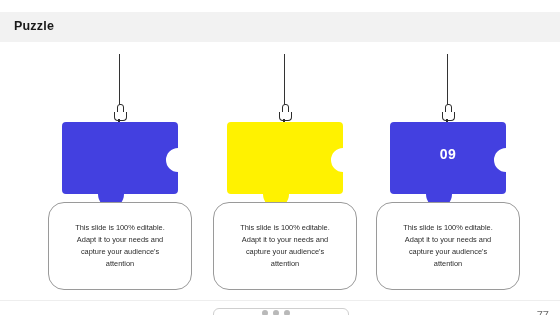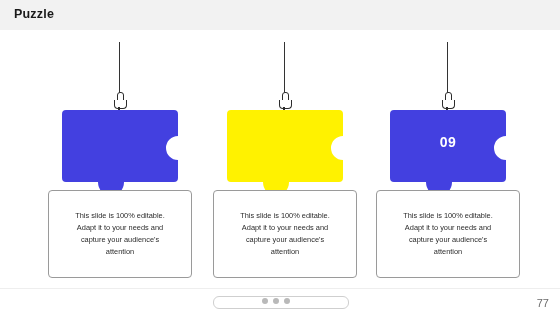--- a/index.html
+++ b/index.html
@@ -9,21 +9,21 @@
   }
   body {
     width: 560px;
     height: 315px;
     font-family: "Liberation Sans", sans-serif;
     position: relative;
     overflow: hidden;
   }
   .slide {
     position: absolute;
-    left: 0; top: 0;
+    left: 0; top: 12px;
     width: 560px;
     height: 273px;
     background: #ffffff;
   }
   
   .header-bar {
     position: absolute;
     left: 0; top: 0;
     width: 560px;
     height: 30px;
@@ -191,21 +191,21 @@
   }
 
   
   .card {
     position: absolute;
     left: 8px;
     top: 148px;
     width: 144px;
     height: 88px;
     border: 1px solid #9a9a9a;
-    border-radius: 4px;
+    border-radius: 16px;
     background: #ffffff;
     box-sizing: border-box;
     display: flex;
     align-items: center;
     justify-content: center;
   }
   .card-text {
     width: 104px;
     text-align: center;
     font-size: 7.4px;

